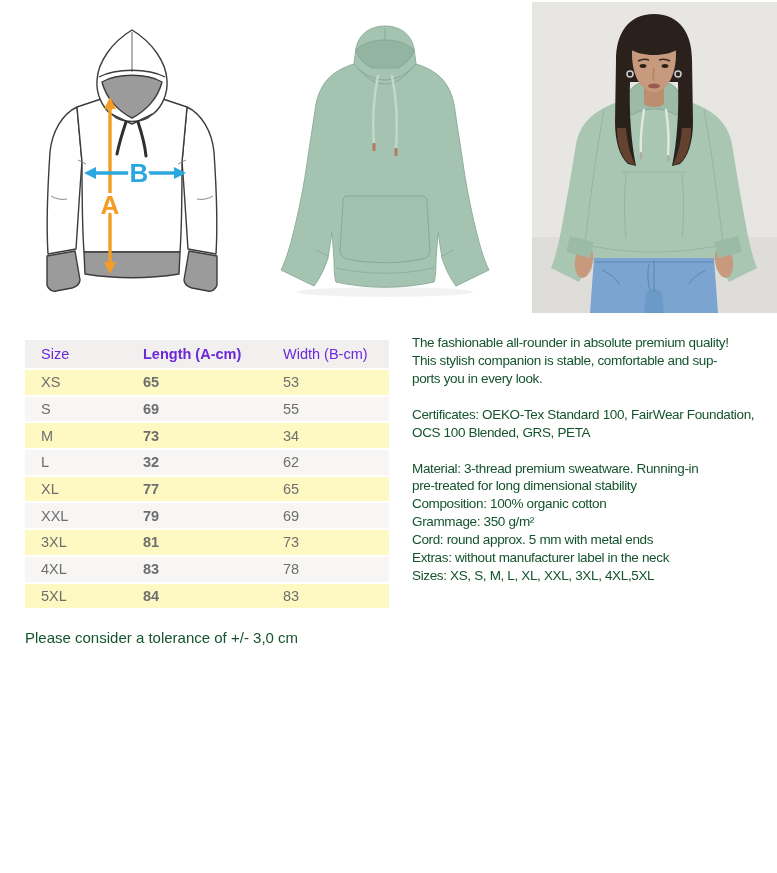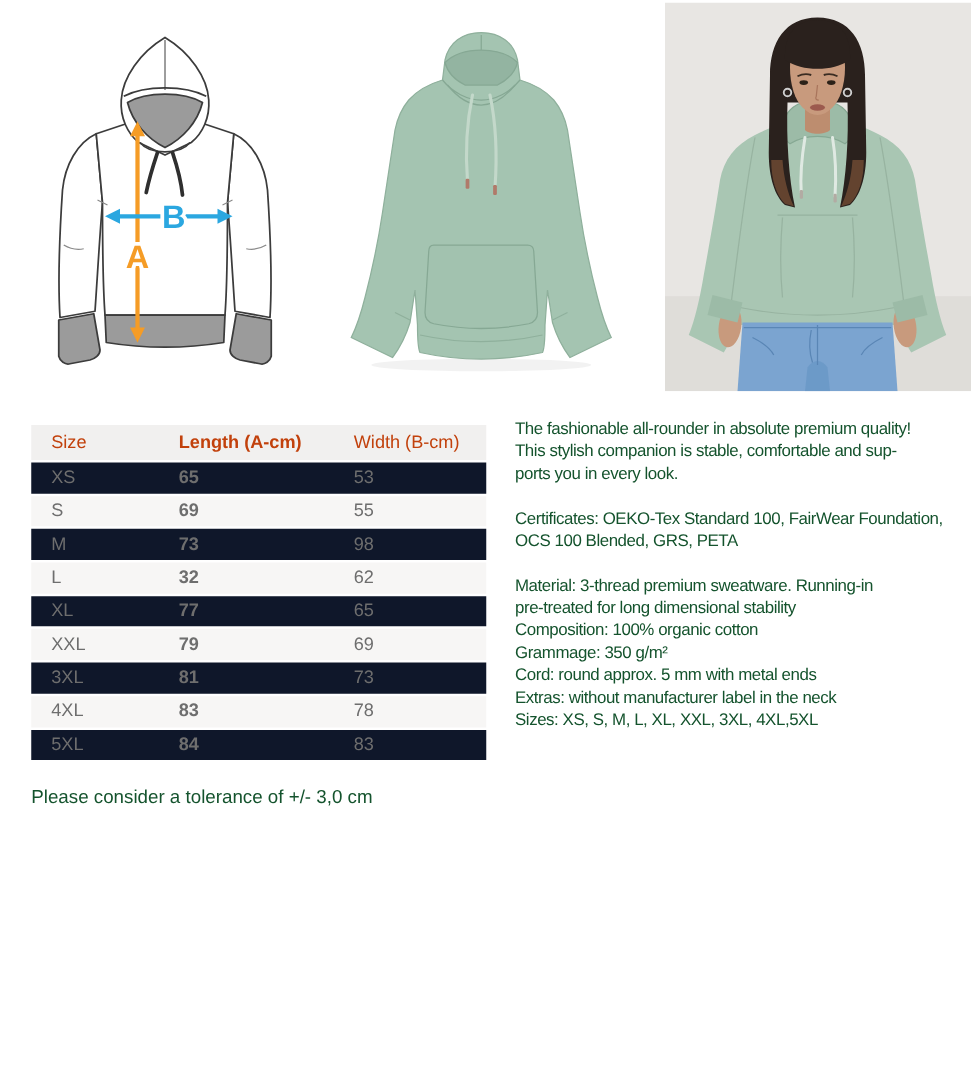--- a/index.html
+++ b/index.html
@@ -3,23 +3,23 @@
 <meta charset="utf-8">
 <style>
   html,body{margin:0;padding:0;background:#ffffff;}
   .canvas{position:relative;width:777px;height:873px;background:#ffffff;overflow:hidden;
           font-family:"Liberation Sans", sans-serif;}
   .img-box{position:absolute;}
   .img-box svg{display:block;}
 
   
   .size-table{position:absolute;left:25px;top:340px;width:364px;font-size:14.5px;color:#6e6e6e;}
-  .st-header{display:flex;align-items:center;height:28px;background:#f1f0ef;color:#c2410c;}
+  .st-header{display:flex;align-items:center;height:28px;background:#f1f0ef;color:#6d28d9;}
   .st-row{display:flex;align-items:center;height:24.7px;margin-top:2px;}
-  .st-row.odd{background:#0f172a;}
+  .st-row.odd{background:#fef9c3;}
   .st-row.even{background:#f7f6f5;}
   .col-size{width:118px;padding-left:16px;box-sizing:border-box;}
   .col-length{width:140px;font-weight:bold;}
   .col-width{flex:1;}
 
   .tolerance{position:absolute;left:25px;top:629px;font-size:15px;color:#14532d;}
 
   .desc{position:absolute;left:412px;top:334px;width:352px;font-size:13.5px;
         line-height:17.9px;letter-spacing:-0.35px;color:#14532d;}
   .desc p{margin:0 0 18px 0;white-space:pre-line;}
@@ -209,21 +209,21 @@
       <span class="col-width">53</span>
     </div>
     <div class="st-row even">
       <span class="col-size">S</span>
       <span class="col-length">69</span>
       <span class="col-width">55</span>
     </div>
     <div class="st-row odd">
       <span class="col-size">M</span>
       <span class="col-length">73</span>
-      <span class="col-width">98</span>
+      <span class="col-width">34</span>
     </div>
     <div class="st-row even">
       <span class="col-size">L</span>
       <span class="col-length">32</span>
       <span class="col-width">62</span>
     </div>
     <div class="st-row odd">
       <span class="col-size">XL</span>
       <span class="col-length">77</span>
       <span class="col-width">65</span>

